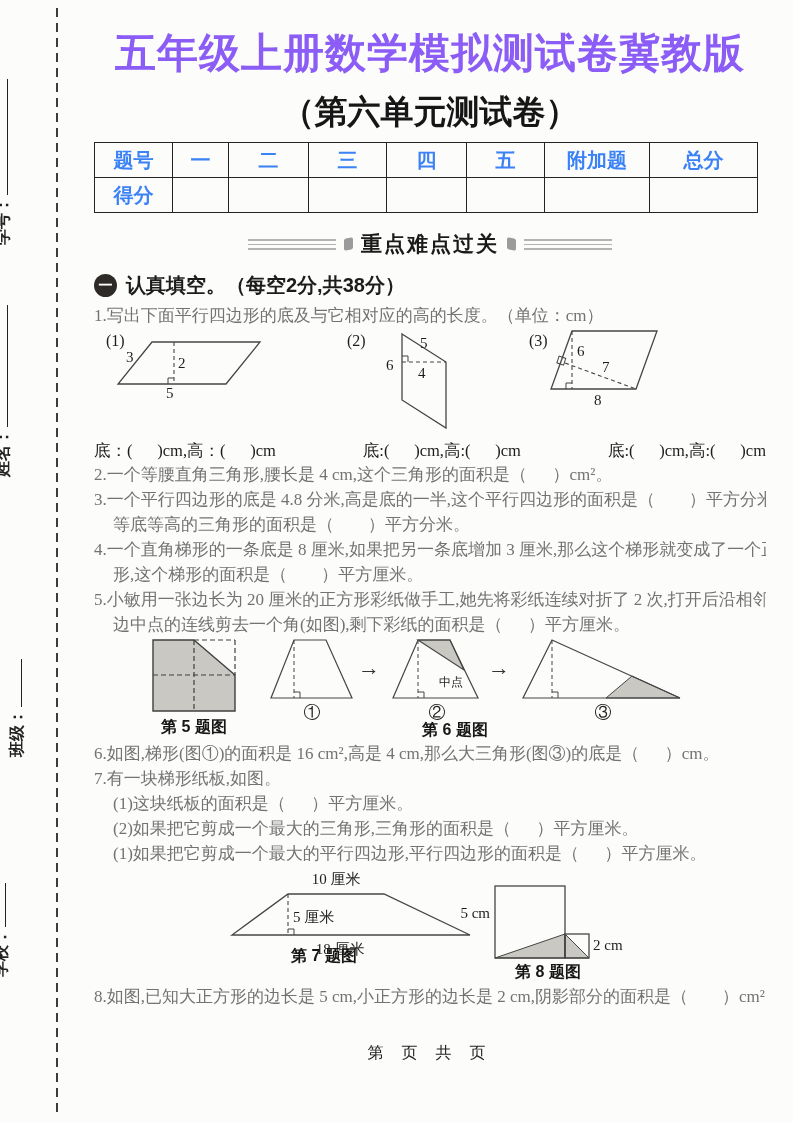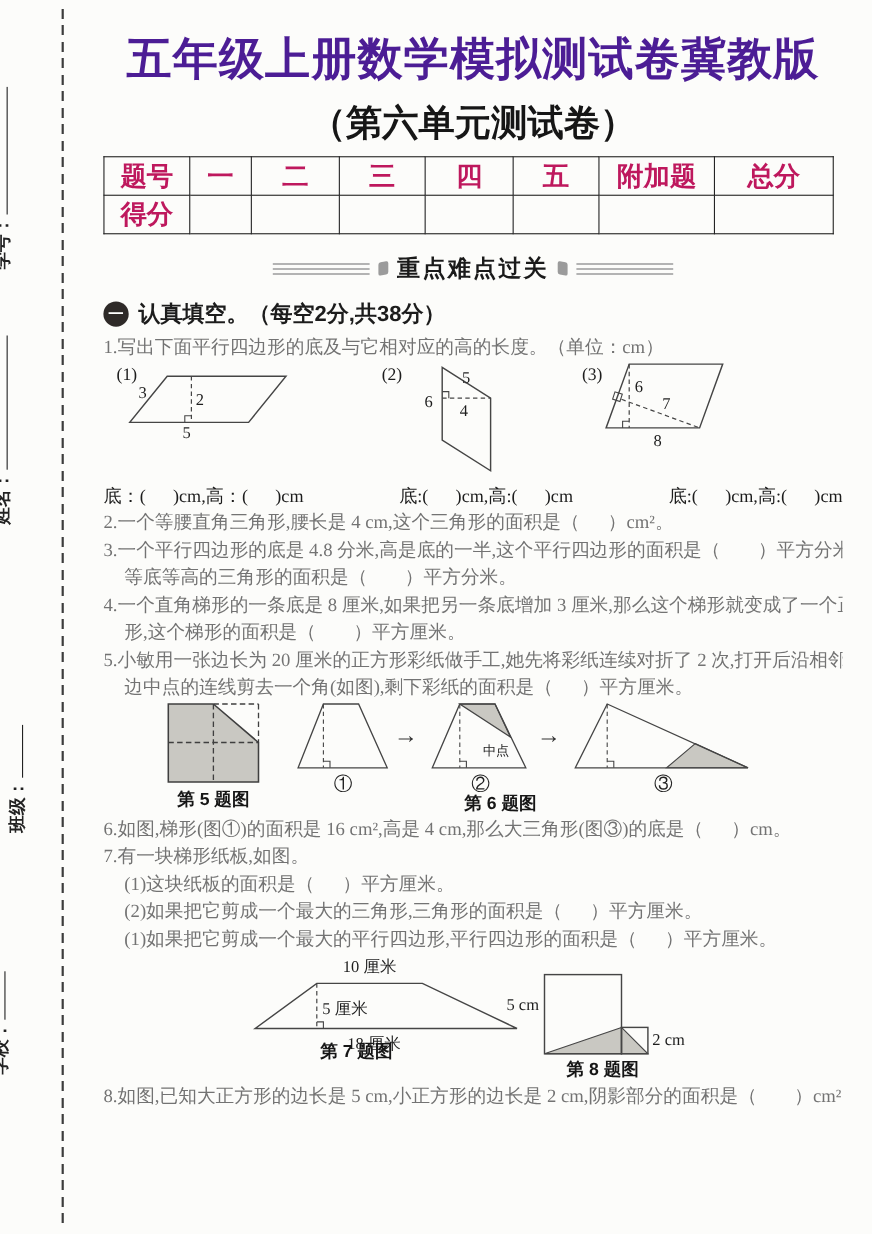--- a/index.html
+++ b/index.html
@@ -16,29 +16,29 @@
   }
   .side-line{display:inline-block;height:13px;border-bottom:1.7px solid #222;margin-left:2px;}
   .cut-line{
     position:absolute;left:56px;top:8px;width:2.2px;height:1104px;
     background:repeating-linear-gradient(to bottom,#3c3c3c 0 9px,transparent 9px 15px);
   }
   
   .main{position:absolute;left:94px;top:0;width:672px;}
   .title{
     margin:28px 0 0;text-align:center;font-size:41px;line-height:50px;
-    font-weight:bold;letter-spacing:1px;color:#4c1d95;
+    font-weight:bold;letter-spacing:1px;color:#8b5cf6;
   }
   .subtitle{margin:12px 0 0;text-align:center;font-size:33px;line-height:44px;font-weight:bold;color:#161616;}
   .meta{margin-top:20px;text-align:right;font-size:17px;font-weight:bold;white-space:pre;}
   
   table.score{border-collapse:collapse;table-layout:fixed;width:663px;margin-top:8px;}
   table.score td{
     border:1.9px solid #242424;height:34px;padding:0;text-align:center;
-    font-size:24px;font-weight:bold;color:#be185d;
+    font-size:20px;font-weight:bold;color:#3b82f6;
   }
   
   .banner{margin-top:16px;height:30px;display:flex;align-items:center;justify-content:center;gap:8px;}
   .banner-text{font-size:21px;font-weight:bold;letter-spacing:2px;color:#1a1a1a;}
   .deco-lines{width:88px;height:11px;background:repeating-linear-gradient(to bottom,#b3b3b3 0 1.5px,transparent 1.5px 4.6px);}
   .deco-dot{width:9px;height:12px;background:#9b9b9b;border-radius:2px;transform:skewY(-10deg);}
   .deco-dot.r{transform:skewY(10deg);}
   
   .section-head{margin-top:13px;display:flex;align-items:center;gap:9px;font-size:20px;font-weight:bold;}
   .badge{flex:none;width:23px;height:23px;border-radius:50%;background:#2e2a28;color:#fff;font-size:14px;line-height:23px;text-align:center;}
@@ -249,13 +249,14 @@
       <rect x="35" y="8" width="70" height="72" fill="none" stroke="#454545" stroke-width="1.3"></rect>
       <rect x="105" y="56" width="24" height="24" fill="none" stroke="#454545" stroke-width="1.3"></rect>
       <text x="30" y="40" text-anchor="end">5 cm</text>
       <text x="133" y="72">2 cm</text>
     </svg>
     <div class="caption" style="left:374px;width:160px;top:96px">第 8 题图</div>
   </div>
 
   <div class="qline mt4">8.如图,已知大正方形的边长是 5 cm,小正方形的边长是 2 cm,阴影部分的面积是（        ）cm²。</div>
 
+  <div class="footer">第 页 共 页</div>
 </div>
 
 </body></html>

